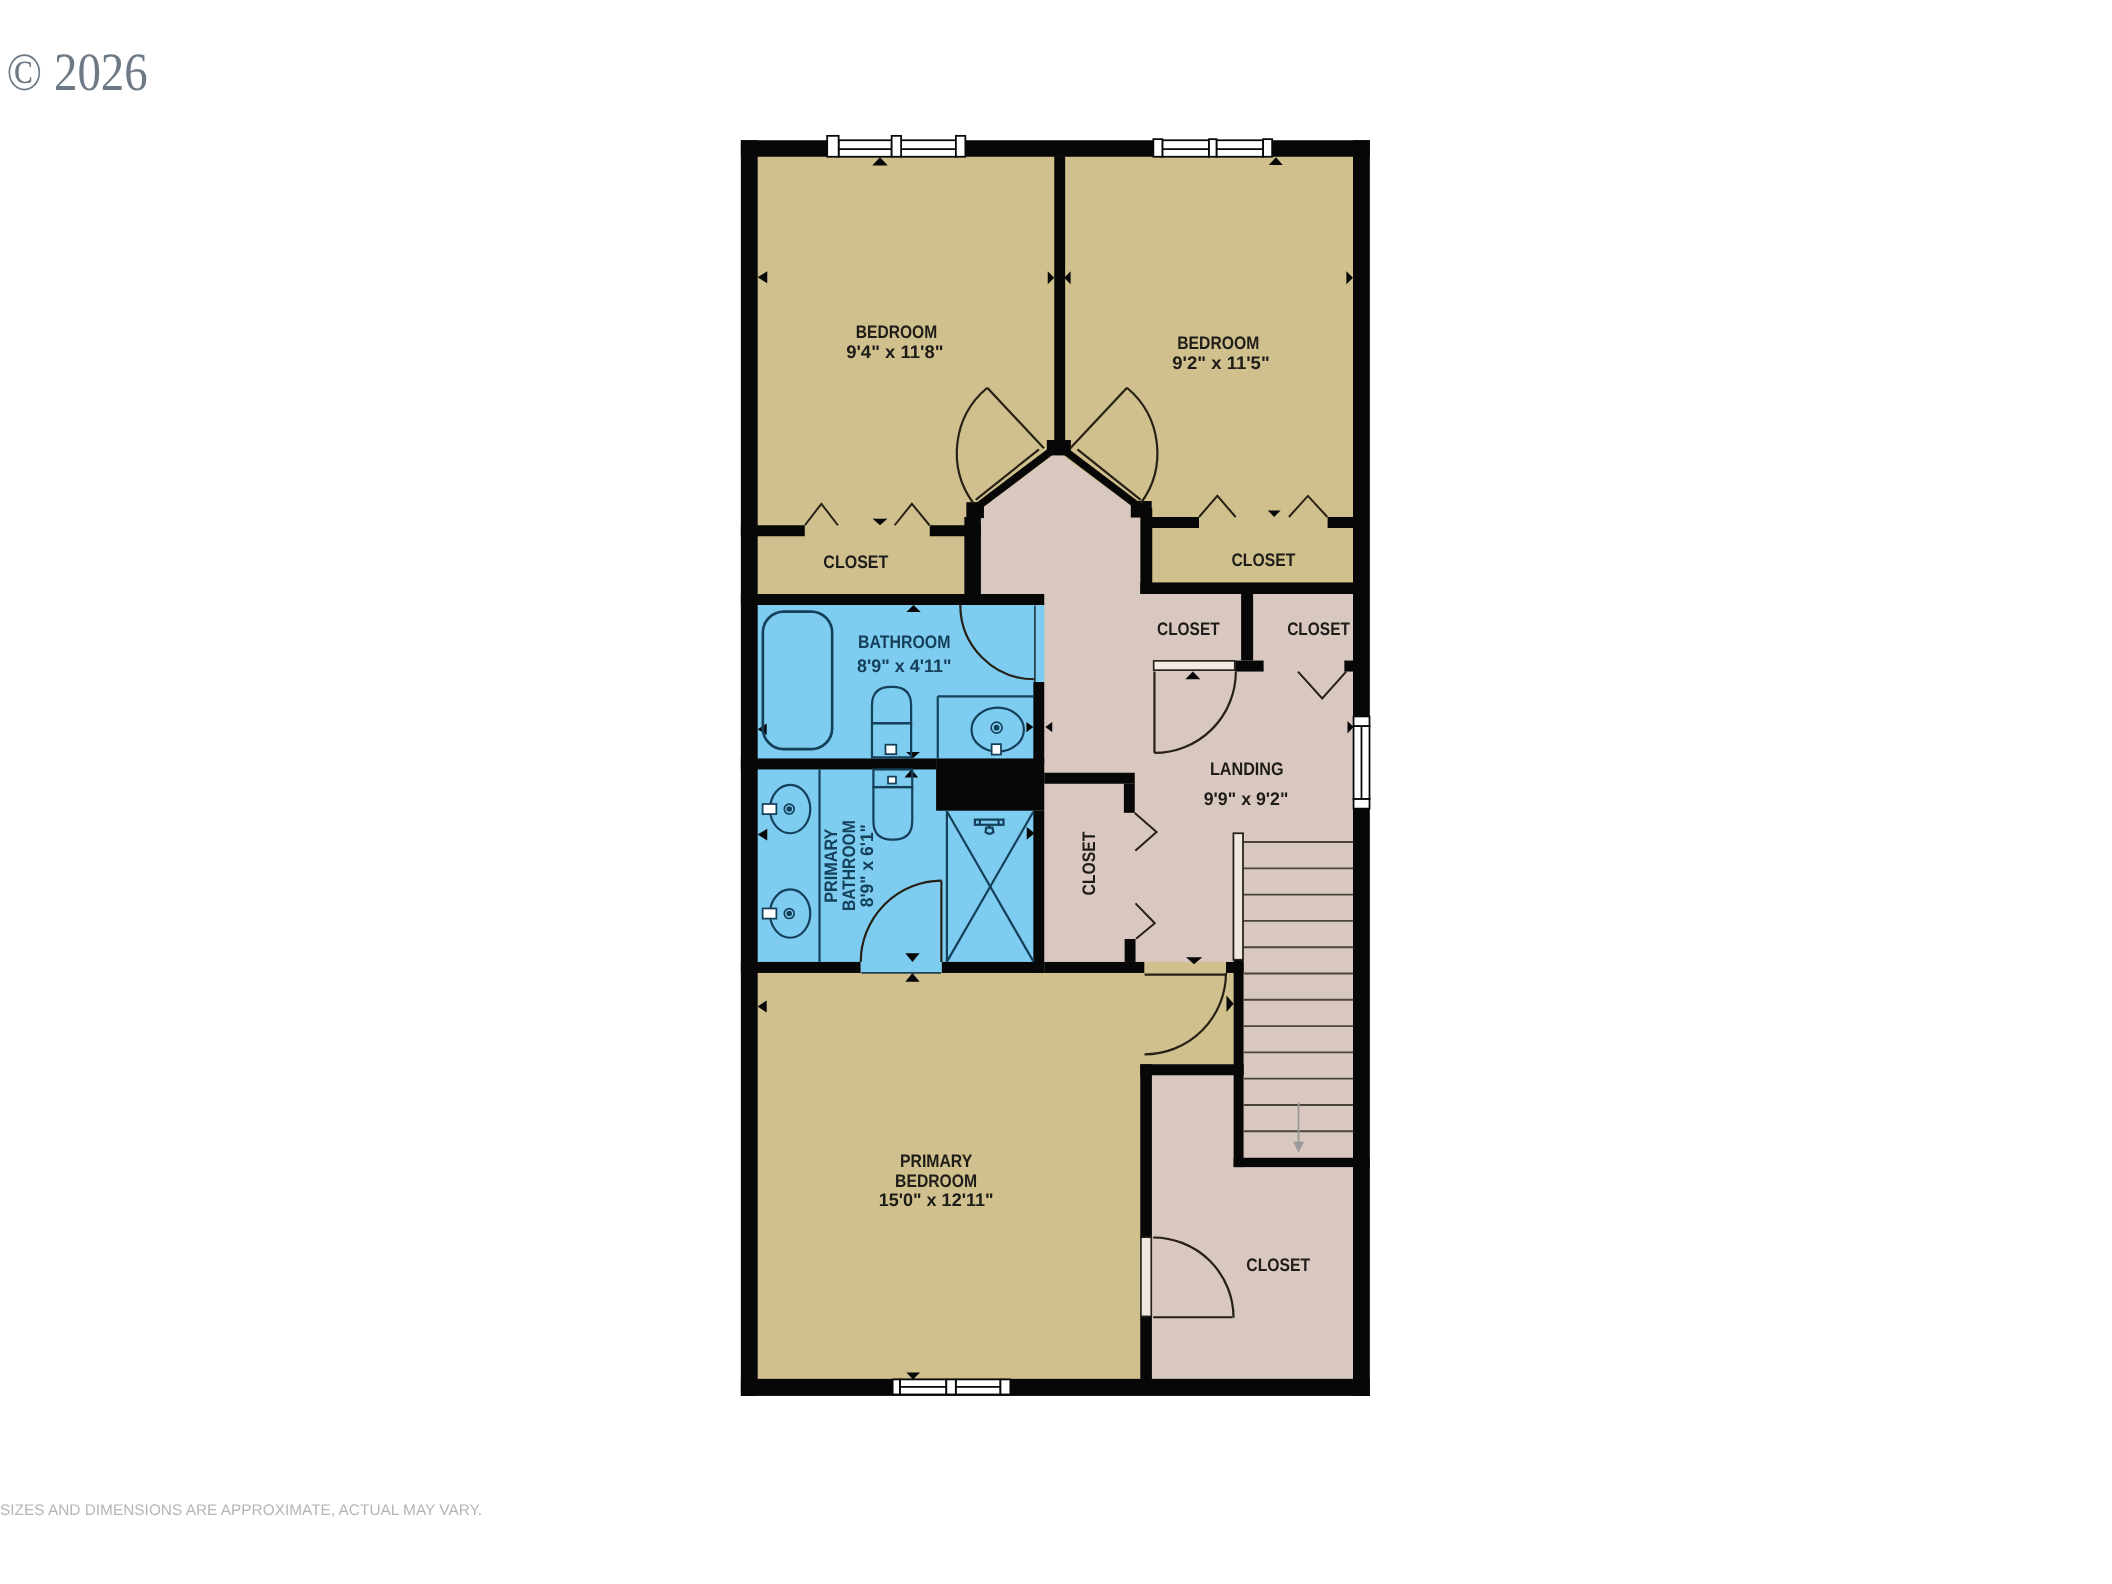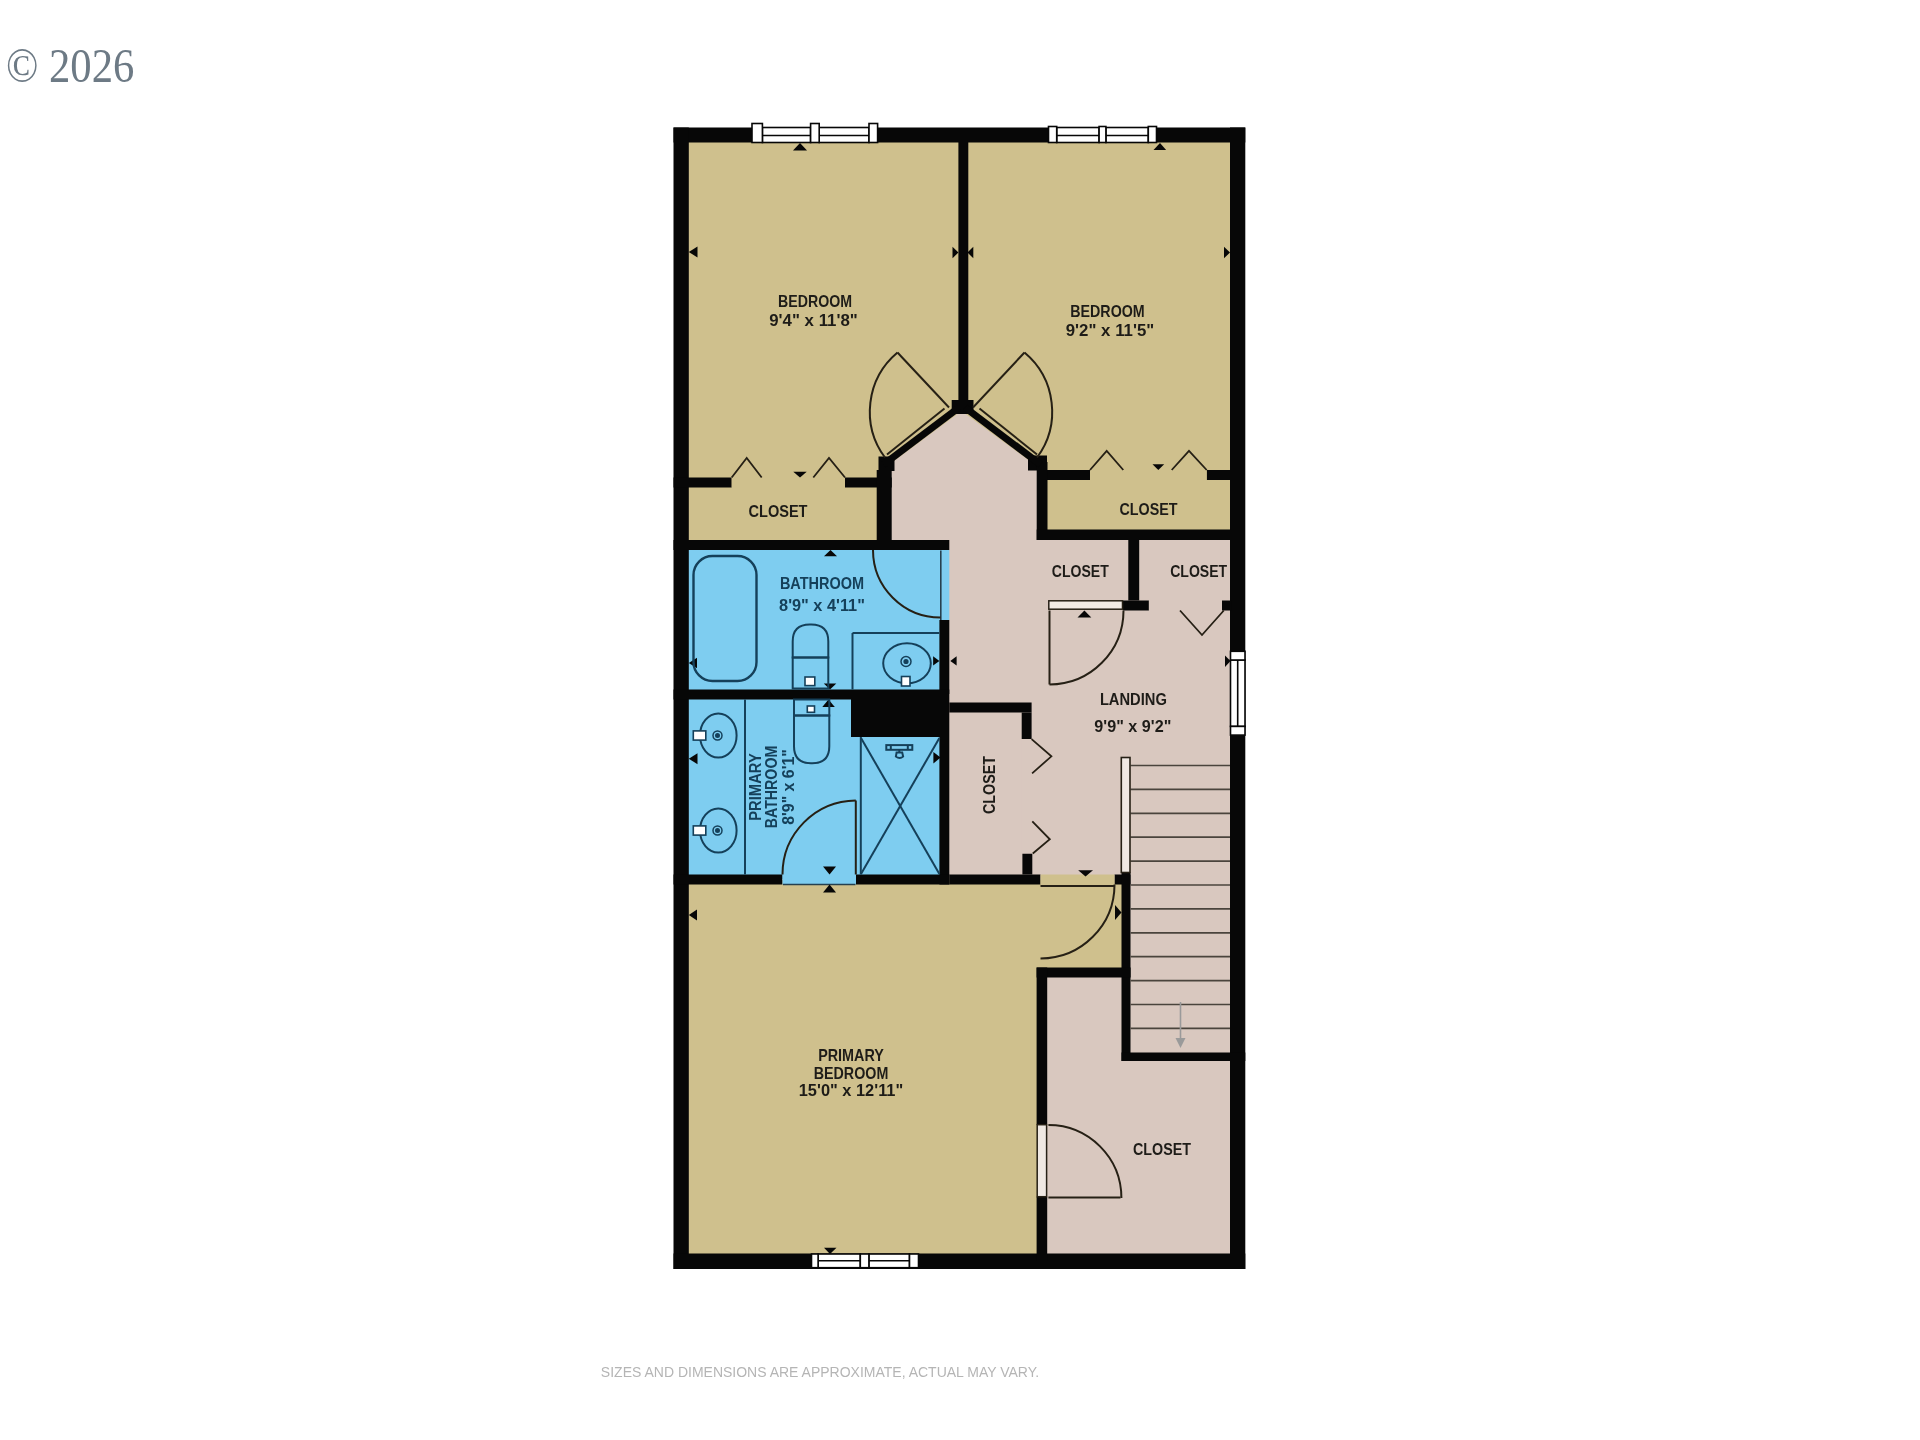--- a/index.html
+++ b/index.html
@@ -7,21 +7,21 @@
         font-family:"Liberation Sans", sans-serif;}
   svg text{font-family:"Liberation Sans", sans-serif;}
 </style>
 </head>
 <body>
 <div class="page">
 
 <div style="position:absolute;left:6px;top:37px;color:#6d7a85;font-family:'Liberation Serif',serif;font-size:49px;transform:scaleX(0.87);transform-origin:left top;">© 2026</div>
 
 
-<div style="position:absolute;left:0;top:1364px;width:1640px;text-align:center;color:#b5b5b5;font-size:14px;">SIZES AND DIMENSIONS ARE APPROXIMATE, ACTUAL MAY VARY.</div>
+<div style="position:absolute;left:0;top:1364px;width:1640px;color:#b5b5b5;font-size:14px;">SIZES AND DIMENSIONS ARE APPROXIMATE, ACTUAL MAY VARY.</div>
 
 <svg width="1920" height="1440" viewBox="0 0 1920 1440" style="position:absolute;left:0;top:0;">
 <g stroke-linecap="butt" stroke-linejoin="miter">
 
 <rect x="680" y="134" width="283" height="349" fill="#cfc08d"></rect>
 
 <rect x="963" y="134" width="276" height="341" fill="#cfc08d"></rect>
 
 <rect x="680" y="480" width="206" height="67" fill="#cfc08d"></rect>
 

